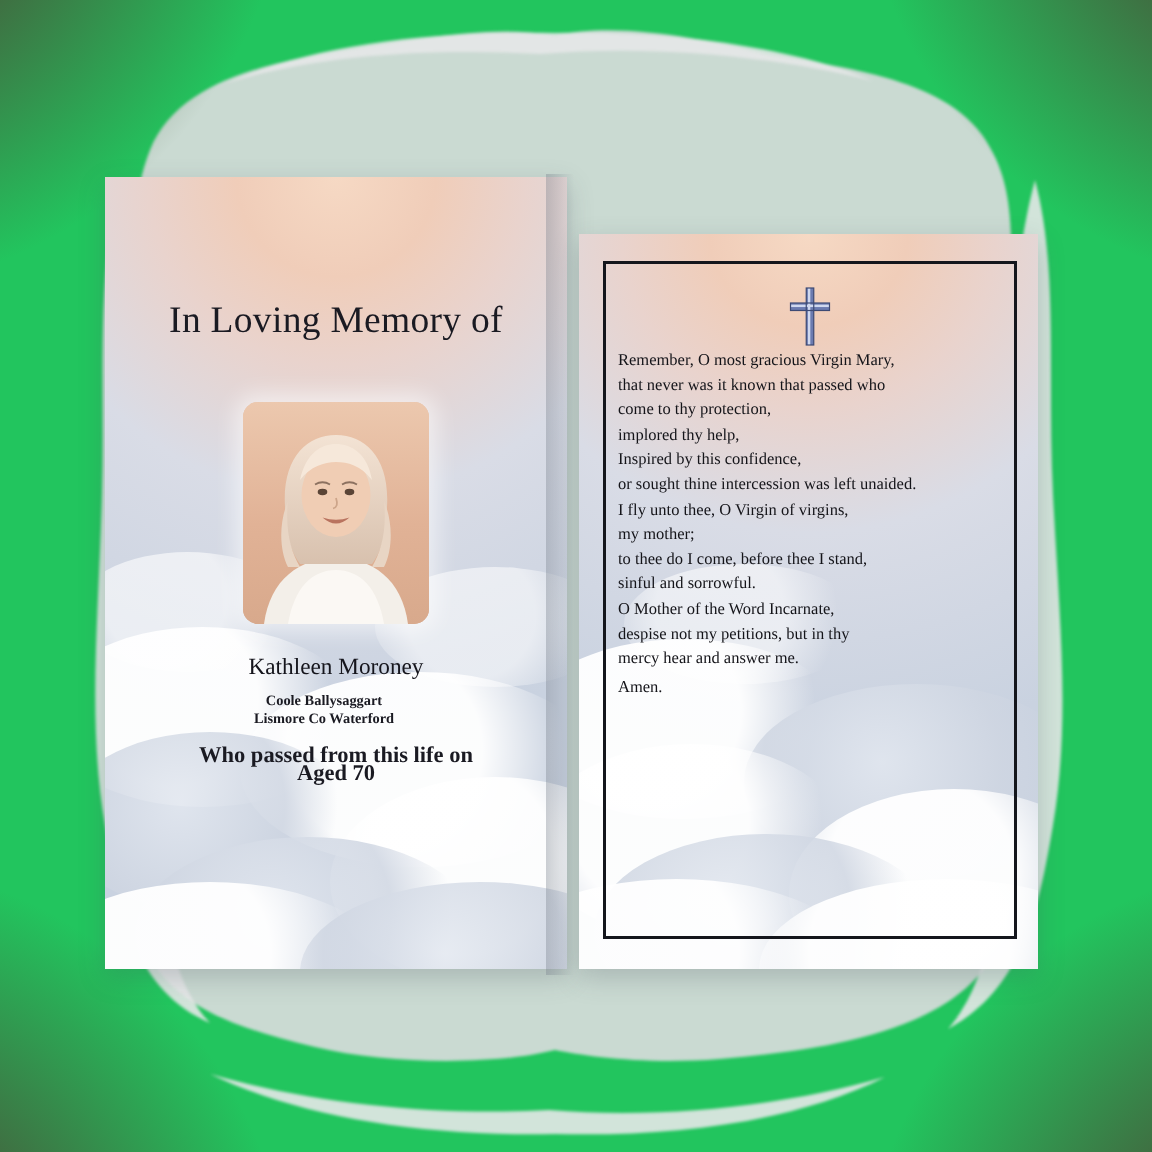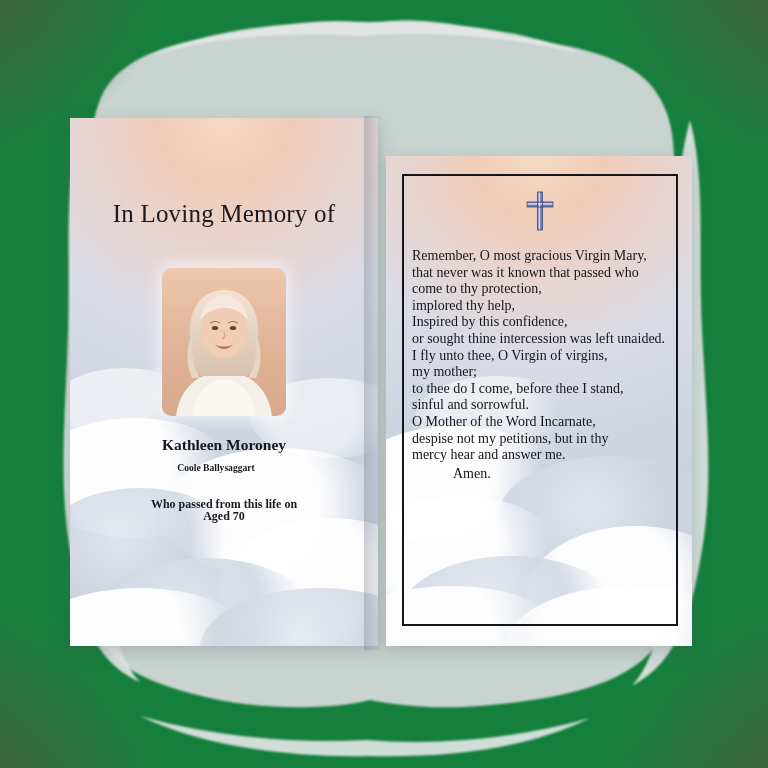--- a/index.html
+++ b/index.html
@@ -5,21 +5,21 @@
   html, body {
     margin: 0;
     padding: 0;
     background: #ffffff;
   }
   #stage {
     position: relative;
     width: 768px;
     height: 768px;
     overflow: hidden;
-    background: #15803d;
+    background: #22c55e;
     font-family: "Liberation Serif", serif;
   }
 
   
   .corner {
     position: absolute;
     width: 300px;
     height: 300px;
     background: radial-gradient(circle at 0% 0%, #3f5a3a 0%, #44603d 30%, rgba(255,255,255,0) 72%);
     pointer-events: none;
@@ -108,36 +108,36 @@
     background: linear-gradient(180deg,#e9c6ad 0%, #e3b79c 40%, #dcae93 100%);
   }
   .portrait-wrap svg { display:block; }
 
   .deceased-name {
     position: absolute;
     left: 0; right: 0;
     top: 318px;
     font-size: 15.5px;
     color: #15151c;
-    font-weight: 700;
+    font-weight: 400;
   }
   .addr {
     position: absolute;
     left: 0; right: 16px;
     top: 344px;
     font-size: 9.6px;
     line-height: 12px;
     color: #1a1a22;
     font-weight: 700;
   }
   .passed {
     position: absolute;
     left: 0; right: 0;
     top: 380px;
-    font-size: 12px;
+    font-size: 15px;
     line-height: 12px;
     color: #1a1a22;
     font-weight: 700;
   }
 
   
   .prayer-frame {
     position: absolute;
     left: 16px;
     top: 18px;
@@ -148,27 +148,27 @@
   .cross {
     position: absolute;
     left: 50%;
     top: 14px;
     transform: translateX(-50%);
   }
   .prayer {
     position: absolute;
     left: 8px;
     right: 8px;
-    top: 72px;
-    font-size: 14px;
+    top: 56px;
+    font-size: 11px;
     line-height: 16.6px;
     color: #141419;
   }
   .prayer .ln { display: block; white-space: nowrap; }
-  .prayer .amen { margin-top: 2px; margin-left: 41px; }
+  .prayer .amen { margin-top: 2px; }
 
   
   .gutter {
     position: absolute;
     left: 300px;
     top: 8px;
     width: 34px;
     height: 534px;
     background: linear-gradient(90deg, rgba(120,128,140,.38) 0%, rgba(255,255,255,0) 55%);
     pointer-events: none;
@@ -254,20 +254,21 @@
 
             <path d="M30,66 C28,86 32,100 38,110 L30,110 C24,98 24,80 30,66 Z" fill="#e8d5c4"></path>
             <path d="M94,66 C96,86 92,100 86,110 L94,110 C100,98 100,80 94,66 Z" fill="#e8d5c4"></path>
           </svg>
         </div>
 
         <div class="deceased-name">Kathleen Moroney</div>
 
         <div class="addr">
           <div>Coole Ballysaggart</div>
+          <div>Lismore Co Waterford</div>
         </div>
 
         <div class="passed">
           <div>Who passed from this life on</div>
           <div>Aged 70</div>
         </div>
       </div>
     </div>
 
     <div class="page right">

